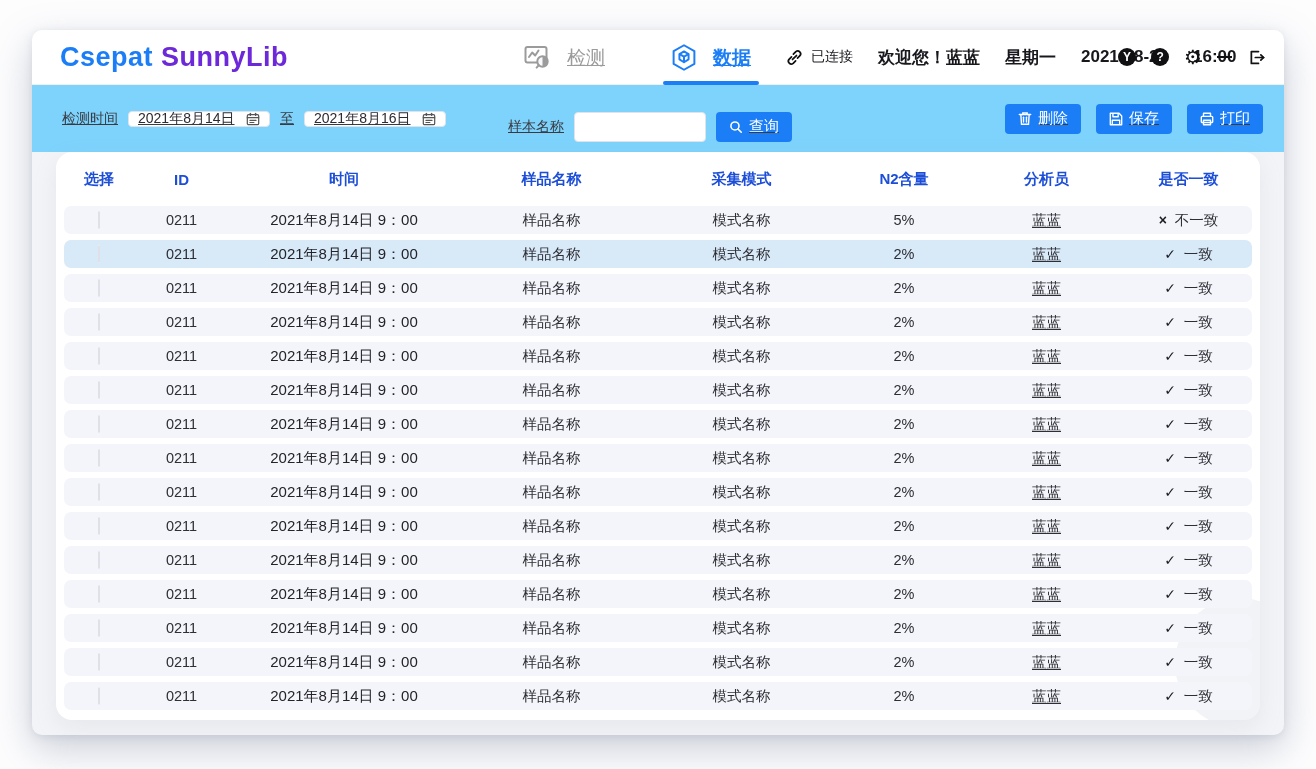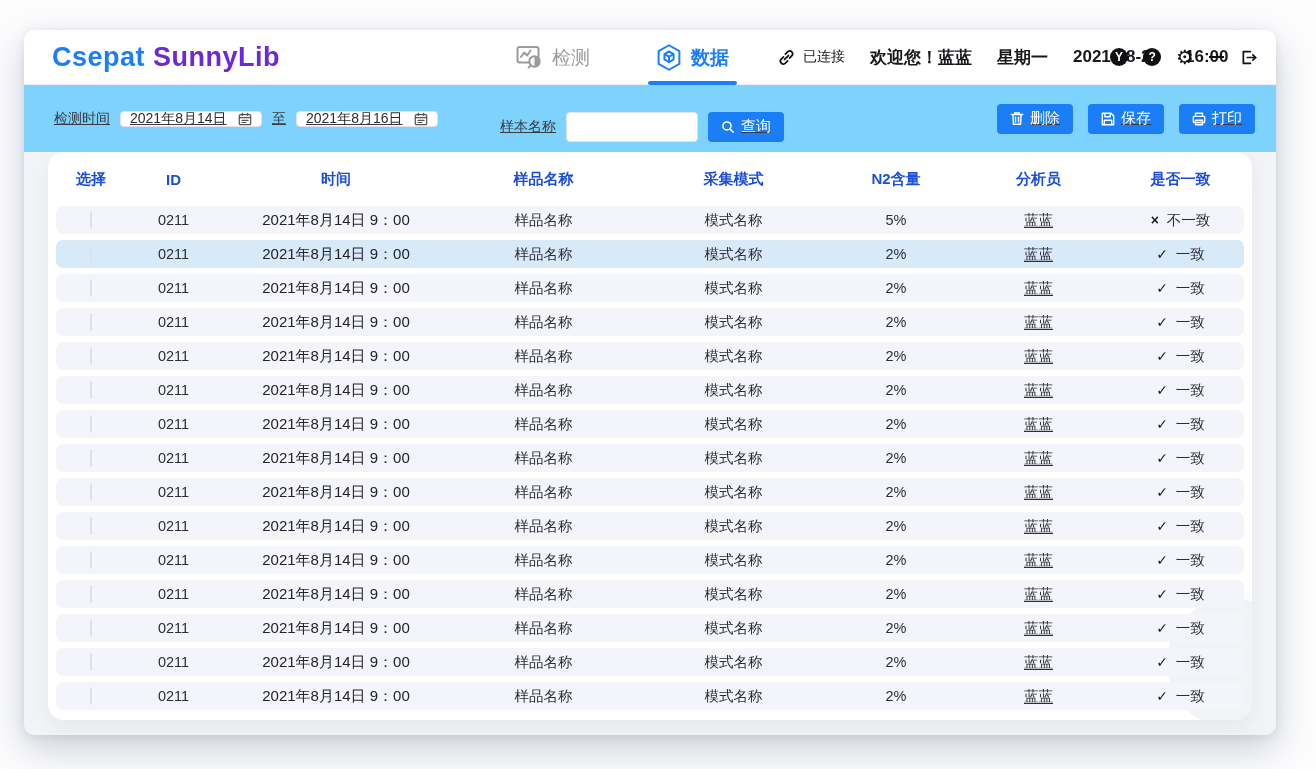--- a/index.html
+++ b/index.html
@@ -5,34 +5,34 @@
   * { margin:0; padding:0; box-sizing:border-box; }
   html,body { width:1316px; height:769px; }
   body {
     font-family:"Liberation Sans","DejaVu Sans",sans-serif;
     background:#fdfdfe;
     position:relative;
     overflow:hidden;
     color:#26262e;
   }
   .window {
-    position:absolute; left:24px; top:30px; width:1252px; height:705px;
+    position:absolute; left:32px; top:30px; width:1252px; height:705px;
     background:#f3f4f7; border-radius:10px; overflow:hidden;
     box-shadow:0 14px 38px rgba(120,132,155,.38), 0 2px 8px rgba(120,132,155,.18);
   }
   
   .app-header {
     height:55px; background:#fff; display:flex; align-items:center;
     padding:0 16px 0 28px; position:relative; border-bottom:1px solid #f0f0f3;
   }
   .logo { display:flex; align-items:baseline; gap:8px; font-size:27px; font-weight:bold; letter-spacing:.5px; }
   .logo .primary { color:#1b7ef7; }
   .logo .secondary { color:#6d28d9; font-weight:600; }
   .tabs { position:absolute; left:488px; top:0; height:55px; display:flex; gap:58px; }
-  .tab { display:flex; align-items:center; gap:9px; font-size:19px; color:#9b9b9b; cursor:pointer; position:relative; padding:0 4px; }
+  .tab { display:flex; align-items:center; gap:16px; font-size:19px; color:#9b9b9b; cursor:pointer; position:relative; padding:0 4px;text-decoration:underline; }
   .tab .ticon { display:flex; }
   .tab.active { color:#1b7ef7; font-weight:bold; }
   .tab.active::after {
     content:""; position:absolute; left:-4px; right:-4px; bottom:0; height:4px;
     background:#1b7ef7; border-radius:2px;
   }
   .connection { position:absolute; left:753px; display:flex; align-items:center; gap:7px; font-size:14px; color:#17171c; }
   .welcome-group { position:absolute; left:846px; display:flex; align-items:center; gap:25px; font-size:17px; color:#17171c; font-weight:600; }
   .header-icons { position:absolute; right:18px; display:flex; align-items:center; gap:15px; }
   .circle-icon {

